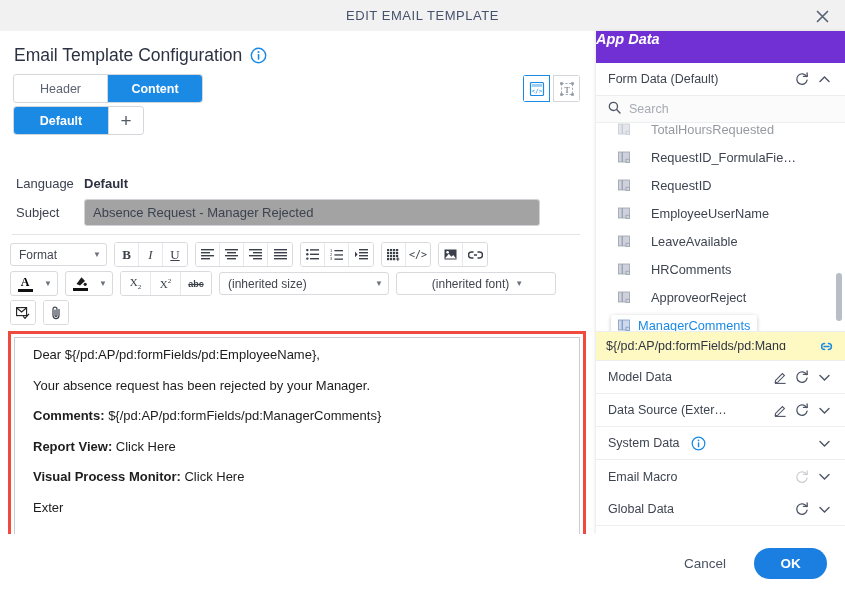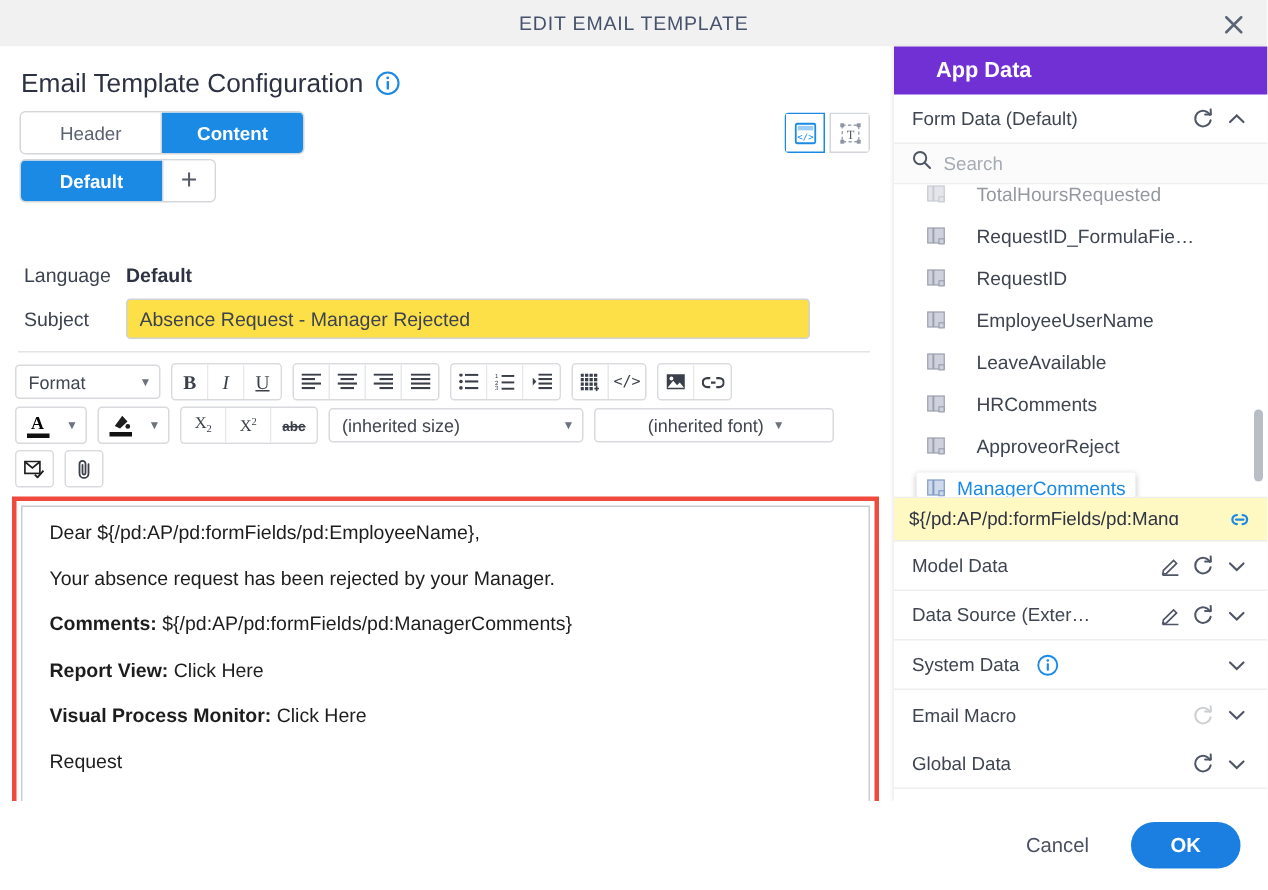--- a/index.html
+++ b/index.html
@@ -72,21 +72,21 @@
     position: absolute; display: flex; align-items: center; font-size: 13px; color: #3c4250;
   }
   .lbl-language { left: 16px; top: 145px; }
   .lbl-language .k { width: 68px; font-weight: 400; color: #3c4250;}
   .lbl-language .v { font-weight: bold; color: #2c3242; }
 
   .subject-row { left: 16px; top: 168px; }
   .subject-row .k { width: 68px; }
   .subject-input {
     width: 456px; height: 27px; border: 1px solid #cfd2d7; border-radius: 3px;
-    background: #fde047; font-size: 13px; color: #3c4250; padding: 0 8px;
+    background: #a3a3a3; font-size: 13px; color: #3c4250; padding: 0 8px;
     font-family: "Liberation Sans", sans-serif; outline: none;
   }
 
   
   .viewtoggle {
     position: absolute; right: 16px; top: 44px; display: flex;
     border-radius: 3px; overflow: hidden;
   }
   .vt-btn {
     width: 27px; height: 27px; display: flex; align-items: center; justify-content: center;
@@ -144,22 +144,22 @@
           font-family: "Liberation Sans", sans-serif; }
   .ed-p:last-child { margin-bottom: 0; }
   .ed-p b { font-weight: bold; }
 
   
   .rightpanel {
     position: absolute; left: 596px; top: 31px; width: 249px; height: 503px;
     background: #fff; box-shadow: -1px 0 3px rgba(0,0,0,.10);
   }
   .rp-header {
-    height: 32px; background: #7130d4; display: flex; align-items: center;
-    padding-left: 28px; color: #fff; font-size: 14.5px; font-weight: bold;
+    height: 32px; background: #7130d4; display: flex; 
+    padding-left: 0; color: #fff; font-size: 14.5px; font-weight: bold; font-style: italic;
   }
   .rp-section {
     height: 33px; display: flex; align-items: center; padding: 0 10px 0 12px;
     border-bottom: 1px solid #eceef0; font-size: 12.5px; color: #3e4551; cursor: pointer;
   }
   .rp-section .nm { flex: 1; white-space: nowrap; overflow: hidden; }
   .rp-ico { width: 22px; display: flex; align-items: center; justify-content: center;
             color: #4e5565; cursor: pointer; }
   .rp-ico.blue { color: #1a8ae5; }
   .rp-ico.dim { opacity: .28; }
@@ -516,21 +516,21 @@
         <p class="ed-p">
           <b>Comments:</b><span> ${/pd:AP/pd:formFields/pd:ManagerComments}</span>
         </p>
         <p class="ed-p">
           <b>Report View:</b><span> Click Here</span>
         </p>
         <p class="ed-p">
           <b>Visual Process Monitor:</b><span> Click Here</span>
         </p>
         <p class="ed-p">
-          <span>Request</span>
+          <span>Exter</span>
         </p>
       </div>
     </div>
   </div>
 
   <div class="rightpanel">
 
     <div class="rp-header">
       <span>App Data</span>
     </div>

